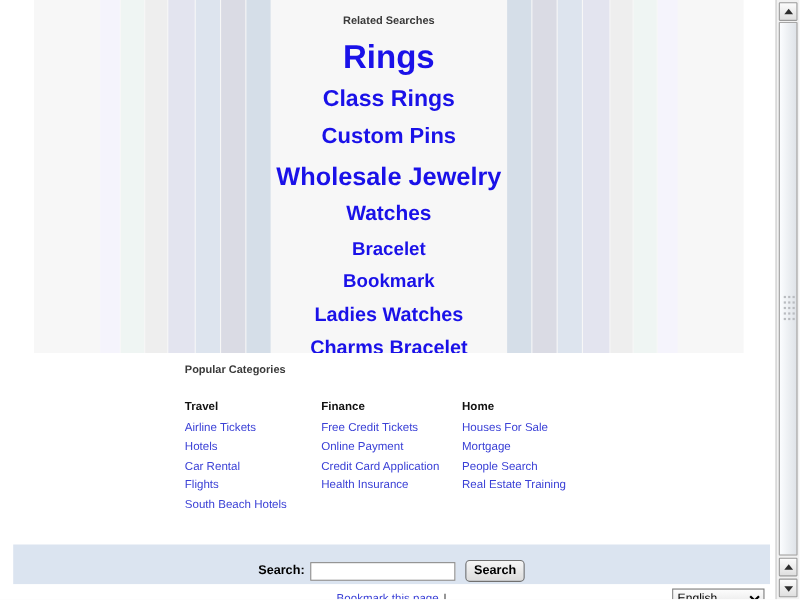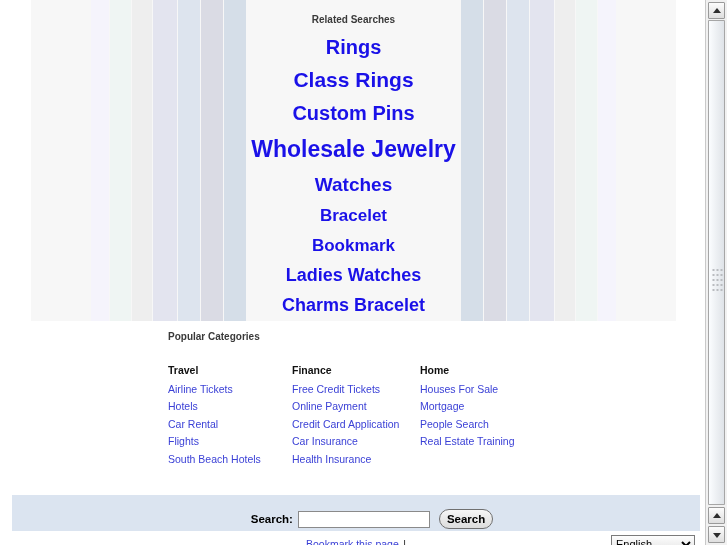--- a/index.html
+++ b/index.html
@@ -66,21 +66,21 @@
   .rs-link {
     display: block;
     color: #1a11e8;
     font-weight: bold;
     text-decoration: none;
     line-height: 1.08;
     white-space: nowrap;
   }
 
   
-  .rs-1 { font-size: 20px; margin-top: 11px; }
+  .rs-1 { font-size: 30px; margin-top: 11px; }
   .rs-2 { font-size: 21px; margin-top: 10px; }
   .rs-3 { font-size: 20px; margin-top: 12px; }
   .rs-4 { font-size: 23px; margin-top: 12px; }
   .rs-5 { font-size: 19px; margin-top: 13px; }
   .rs-6 { font-size: 17px; margin-top: 12px; }
   .rs-7 { font-size: 17px; margin-top: 11px; }
   .rs-8 { font-size: 18px; margin-top: 11px; }
   .rs-9 { font-size: 18px; margin-top: 11px; text-align: center; }
 
   
@@ -123,21 +123,21 @@
   
   #footer-band {
     position: absolute;
     left: 12px; top: 495px;
     width: 688px;
     height: 36px;
     background: #dbe4f0;
   }
   #search-row {
     position: absolute;
-    left: 16px; top: 0;
+    left: 0; top: 0;
     width: 688px;
     height: 48px;
     display: flex;
     align-items: center;
     justify-content: center;
   }
   .search-label {
     font-size: 11.5px;
     font-weight: bold;
     color: #000000;
@@ -156,21 +156,21 @@
   .search-btn {
     margin-left: 9px;
     height: 20px;
     padding: 0 7px;
     font-family: "Liberation Sans", sans-serif;
     font-size: 11.5px;
     font-weight: bold;
     color: #000000;
     background: linear-gradient(#f6f6f6, #dcdcdc);
     border: 1px solid #707070;
-    border-radius: 10px;
+    border-radius: 4px;
     cursor: pointer;
     text-align: center;
   }
 
   
   #bottom-links {
     position: absolute;
     left: 12px; top: 534px;
     width: 688px;
     height: 11px;
@@ -323,21 +323,20 @@
           <a href="#" class="cat-link">Car Rental</a>
           <a href="#" class="cat-link">Flights</a>
           <a href="#" class="cat-link">South Beach Hotels</a>
         </div>
 
         <div class="cat-col c2">
           <div class="cat-head">Finance</div>
           <a href="#" class="cat-link">Free Credit Tickets</a>
           <a href="#" class="cat-link">Online Payment</a>
           <a href="#" class="cat-link">Credit Card Application</a>
-          <a href="#" class="cat-link">Car Insurance</a>
           <a href="#" class="cat-link">Health Insurance</a>
         </div>
 
         <div class="cat-col c3">
           <div class="cat-head">Home</div>
           <a href="#" class="cat-link">Houses For Sale</a>
           <a href="#" class="cat-link">Mortgage</a>
           <a href="#" class="cat-link">People Search</a>
           <a href="#" class="cat-link">Real Estate Training</a>
         </div>

